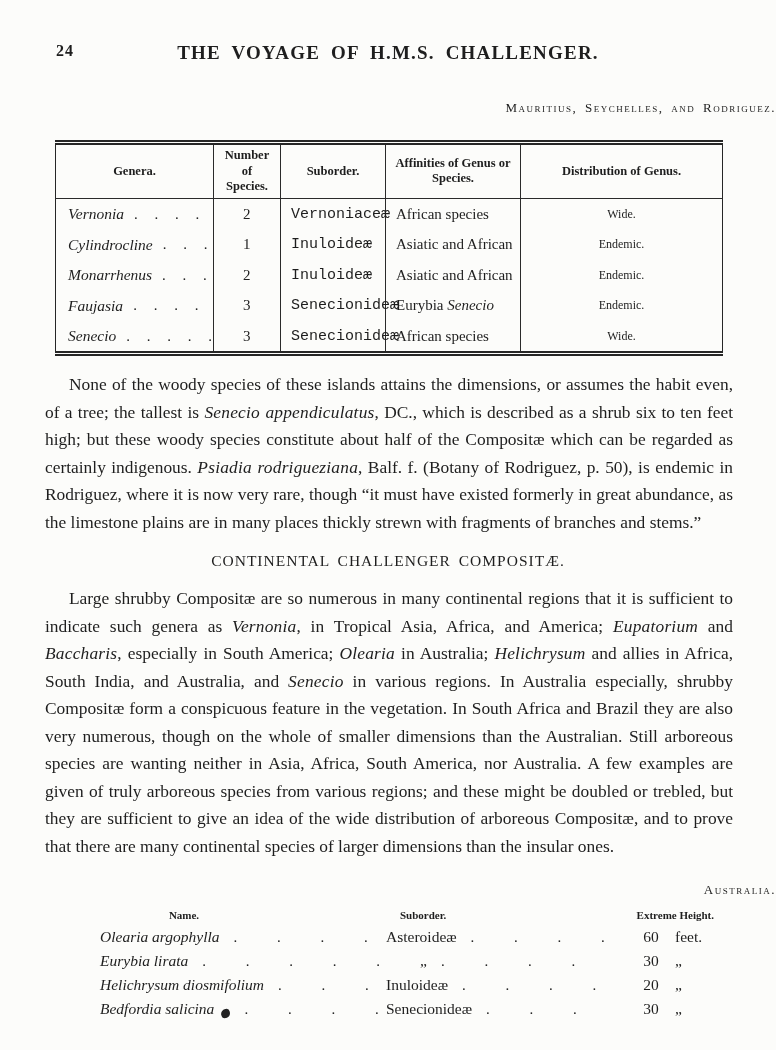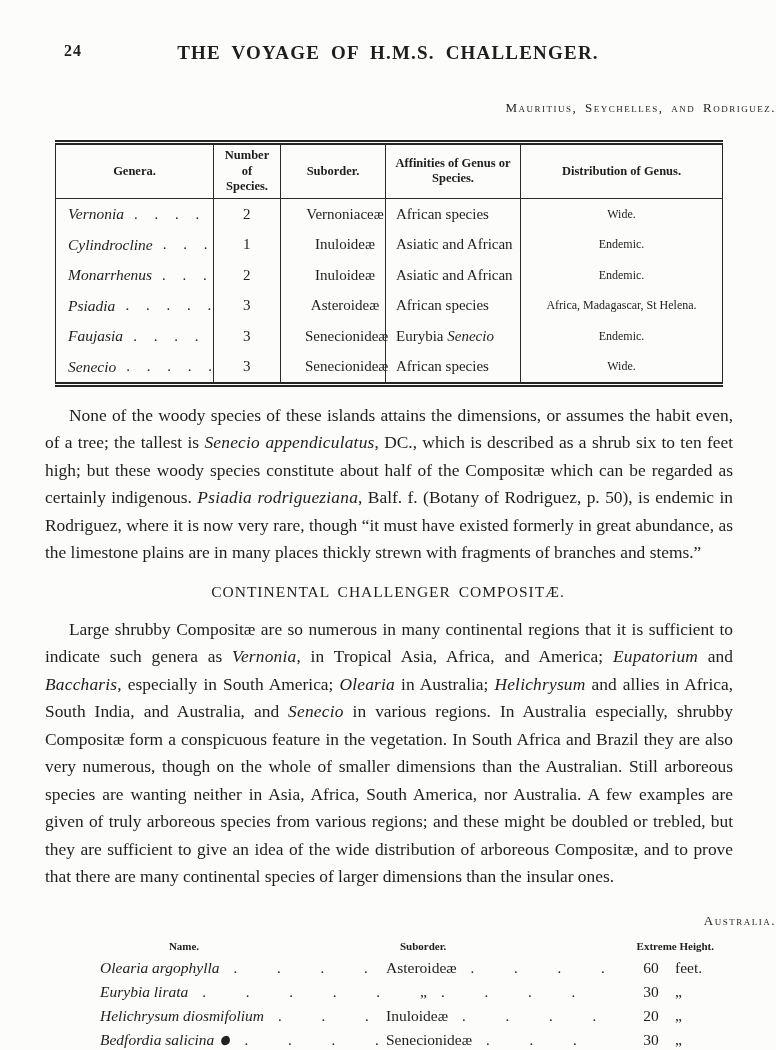--- a/index.html
+++ b/index.html
@@ -11,21 +11,21 @@
     margin: 0 auto;
     background: #fcfcfa;
     color: #1e1e1e;
     font-family: "Liberation Serif", serif;
     overflow: hidden;
   }
 
   
   .running-row { position: relative; padding-top: 42px; height: 64px; }
   .page-num {
-    position: absolute; left: 64px; top: 42px;
+    position: absolute; left: 56px; top: 42px;
     font-size: 16px; font-weight: bold; letter-spacing: 1px;
   }
   .running-head {
     display: block; text-align: center;
     font-size: 19px; font-weight: bold;
     letter-spacing: 1.2px; word-spacing: 5px;
   }
 
   
   .sc-heading {
@@ -64,21 +64,21 @@
     font-size: 15px;
   }
   td.c-genera { display: flex; align-items: center; padding-left: 12px; height: 30.5px; }
   td.c-genera i { font-size: 15.5px; }
   .dots {
     flex: 1; overflow: hidden; white-space: nowrap;
     word-spacing: 13px; padding-left: 10px; padding-right: 6px;
     font-style: normal;
   }
   td.c-num  { text-align: center; }
-  td.c-sub  { text-align: center; padding-left: 24px; }
+  td.c-sub  { text-align: left; padding-left: 10px; font-family: Liberation Mono, monospace; }
   td.c-aff  { text-align: left; padding-left: 10px; }
   td.c-dist { text-align: center; font-size: 12px; padding: 0 4px; }
 
   
   .body-para {
     margin: 15px 43px 0 45px;
     text-align: justify;
     text-indent: 24px;
     font-size: 17.4px;
     line-height: 27.5px;
@@ -86,21 +86,21 @@
   .body-para i { letter-spacing: 0.2px; }
 
   
   .aus-heading { margin-top: 22px; }
   .aus-list { margin: 7px 0 0 100px; width: 614px; }
   .aus-head { display: flex; font-size: 11px; font-weight: bold; line-height: 20px; }
   .ah-name   { width: 286px; text-align: center; padding-right: 118px; }
   .ah-sub    { width: 228px; text-align: left; padding-left: 14px; }
   .ah-height { width: 100px; text-align: right; }
   .aus-row { display: flex; font-size: 15.5px; line-height: 24px; }
-  .a-name   { width: 286px; display: flex; }
+  .a-name   { width: 286px; display: flex; align-items: center; }
   .a-sub    { width: 228px; display: flex; align-items: center; }
   .a-height { width: 100px; display: flex; justify-content: flex-end; }
   .lead {
     flex: 1; overflow: hidden; white-space: nowrap;
     word-spacing: 36px; padding-left: 14px; padding-right: 4px;
     font-style: normal; font-size: 15px;
   }
   .ditto { padding-left: 34px; }
   .h-num  { width: 30px; text-align: center; }
   .h-unit { width: 48px; text-align: left; padding-left: 9px; }
@@ -167,30 +167,20 @@
             <i>Monarrhenus</i>
             <span class="dots">. . . .</span>
           </td>
           <td class="c-num">2</td>
           <td class="c-sub">Inuloideæ</td>
           <td class="c-aff"><span>Asiatic and African</span></td>
           <td class="c-dist">Endemic.</td>
         </tr>
         <tr>
           <td class="c-genera">
-            <i>Psiadia</i>
-            <span class="dots">. . . . .</span>
-          </td>
-          <td class="c-num">3</td>
-          <td class="c-sub">Asteroideæ</td>
-          <td class="c-aff"><span>African species</span></td>
-          <td class="c-dist">Africa, Madagascar, St Helena.</td>
-        </tr>
-        <tr>
-          <td class="c-genera">
             <i>Faujasia</i>
             <span class="dots">. . . . .</span>
           </td>
           <td class="c-num">3</td>
           <td class="c-sub">Senecionideæ</td>
           <td class="c-aff"><span>Eurybia </span><i>Senecio</i></td>
           <td class="c-dist">Endemic.</td>
         </tr>
         <tr>
           <td class="c-genera">

